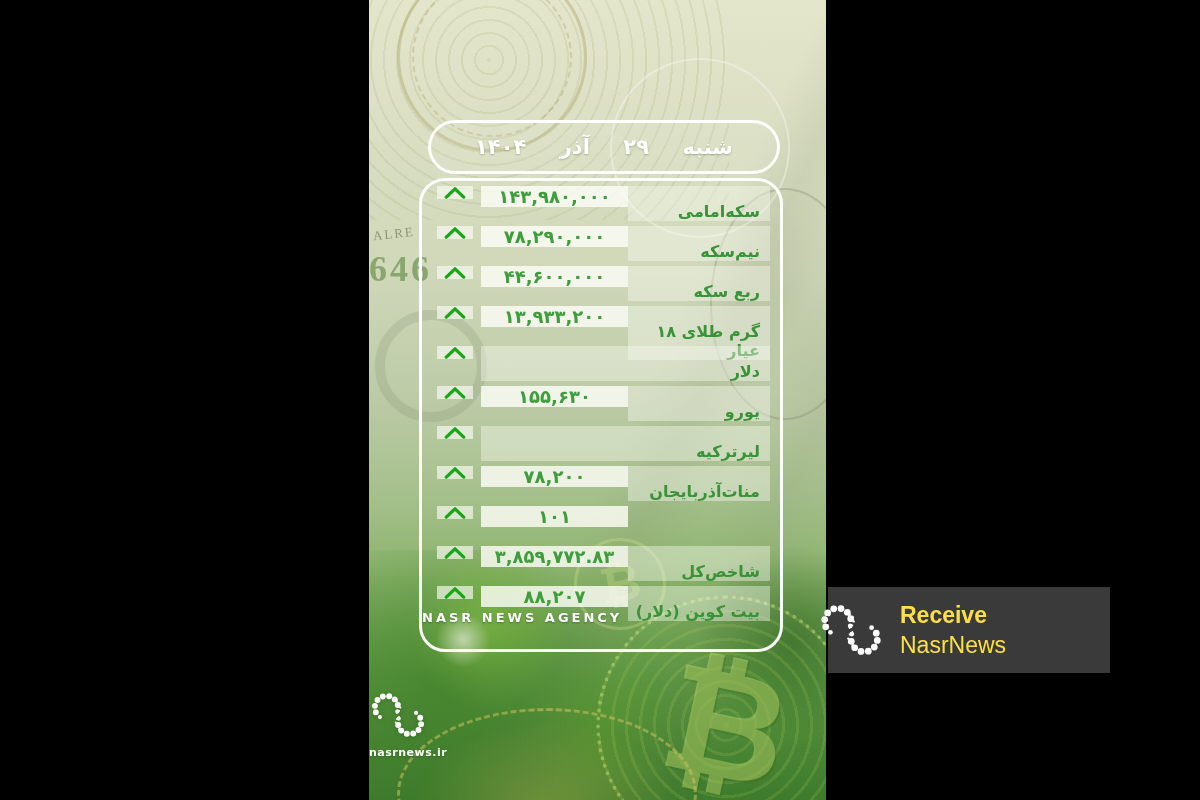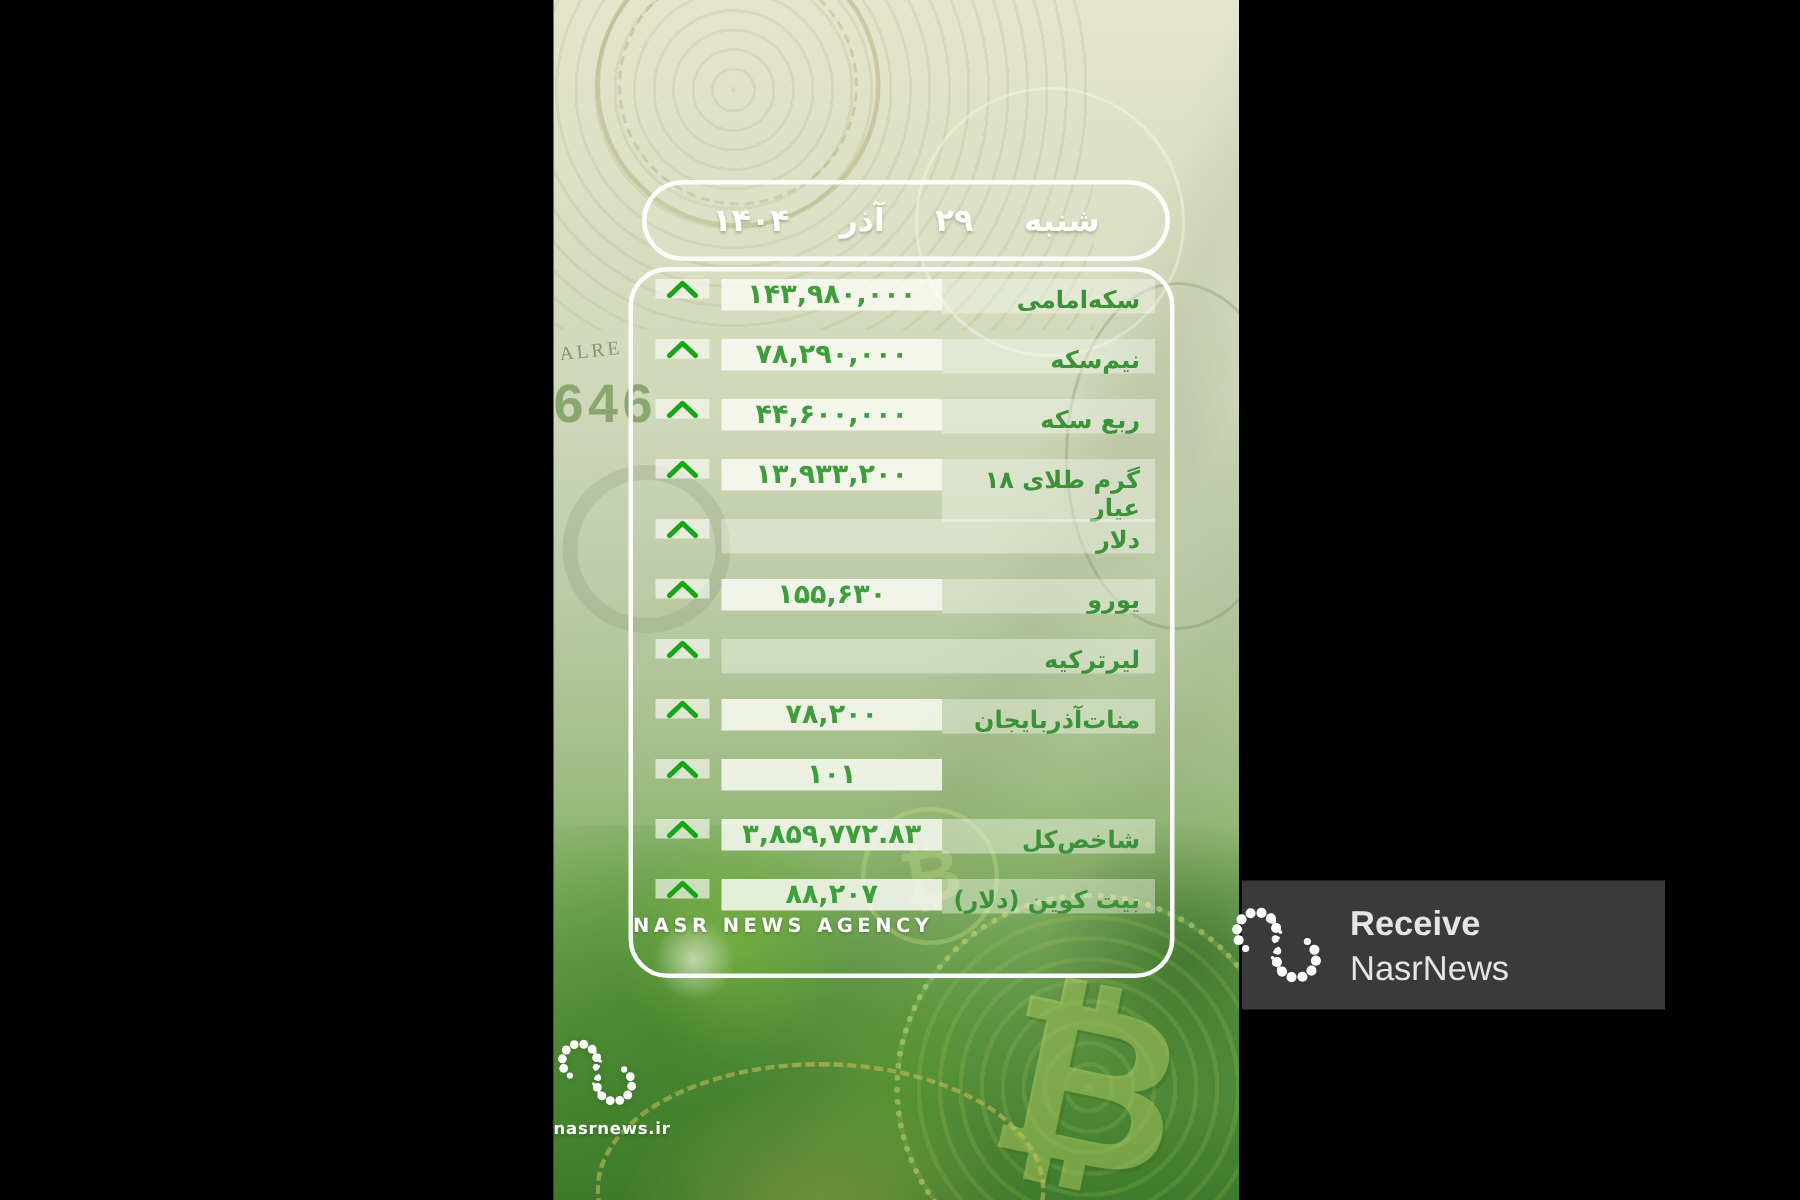--- a/index.html
+++ b/index.html
@@ -22,21 +22,21 @@
     background:repeating-radial-gradient(circle at 190px 150px,rgba(150,160,105,.20) 0 2px,transparent 2px 13px);}
   .coin-top{left:28px;top:-38px;width:190px;height:190px;border-radius:50%;
     border:3px solid rgba(172,166,108,.45);}
   .coin-top::after{content:"";position:absolute;inset:12px;border-radius:50%;
     border:2px dashed rgba(172,166,108,.38);}
   .seal-big{right:36px;top:58px;width:180px;height:180px;border-radius:50%;
     border:2px solid rgba(255,255,255,.35);}
   .diag-shade{inset:0;background:linear-gradient(115deg,transparent 55%,rgba(120,130,95,.12) 62%,transparent 70%,rgba(120,130,95,.10) 78%,transparent 86%);}
   .micro-text{left:4px;top:226px;font-family:"Liberation Serif",serif;font-size:13px;
     letter-spacing:2px;color:rgba(100,112,78,.65);transform:rotate(-6deg);}
-  .plate-number{left:0;top:248px;font-family:Liberation Sans, sans-serif;font-weight:bold;
+  .plate-number{left:0;top:248px;font-family:Liberation Serif, serif;font-weight:bold;
     font-size:36px;letter-spacing:3px;color:rgba(96,136,66,.62);}
   .seal-left{left:6px;top:310px;width:112px;height:112px;border-radius:50%;
     border:10px solid rgba(128,140,110,.22);}
   .portrait{right:-34px;top:188px;width:150px;height:232px;border-radius:50%;
     border:2px solid rgba(120,130,100,.30);
     background:radial-gradient(ellipse at 50% 45%,rgba(150,160,125,.18),transparent 65%);}
   .leaf-a{left:-50px;bottom:-70px;width:300px;height:320px;
     background:radial-gradient(circle at 42% 42%,rgba(72,140,44,.72),rgba(50,110,32,0) 66%);}
   .leaf-b{left:30px;bottom:80px;width:180px;height:180px;
     background:radial-gradient(circle,rgba(128,186,68,.85),transparent 62%);}
@@ -78,38 +78,38 @@
   .rows{position:absolute;left:15px;right:10px;top:5px;display:flex;flex-direction:column;gap:6px;}
   .row{height:34px;display:flex;align-items:flex-start;}
   .trend{width:36px;flex:0 0 36px;background:rgba(250,250,244,.66);margin-right:8px;
     display:flex;align-items:center;justify-content:center;}
   .trend svg{width:22px;height:13px;}
   .trend polyline{fill:none;stroke:var(--chev-green);stroke-width:3.6;stroke-linecap:round;stroke-linejoin:round;}
   .val{width:147px;flex:0 0 147px;background:rgba(252,252,246,.82);
     display:flex;align-items:center;justify-content:center;
     font-weight:bold;font-size:18px;color:var(--value-green);}
   .lab{flex:1;background:rgba(248,250,240,.42);direction:rtl;
-    display:flex;align-items:center;padding:4px 10px 0 4px;
+    display:flex;align-items:center;padding:16px 10px 0 4px;
     font-weight:bold;font-size:16px;color:var(--label-green);}
   .agency-line{
     position:absolute;left:0;right:0;bottom:24px;text-align:left;color:#fff;
     font-size:13px;font-weight:bold;letter-spacing:3px;
     text-shadow:0 1px 2px rgba(40,80,30,.5);
   }
 
   
   .bottom-logo{position:absolute;left:0;right:0;top:686px;display:flex;flex-direction:column;}
   .bottom-logo svg{width:58px;height:58px;fill:#fff;filter:drop-shadow(0 1px 2px rgba(40,80,30,.4));}
   .bottom-logo .site{margin-top:2px;color:#fff;font-size:11px;font-weight:bold;letter-spacing:.5px;
     text-shadow:0 1px 2px rgba(40,80,30,.5);}
 
   
   .chip{
     position:absolute;left:828px;top:587px;width:282px;height:86px;background:#3a3a3a;
-    display:flex;align-items:center;font-family:"Liberation Sans",sans-serif;color:#e5e5e5;
+    display:flex;align-items:center;font-family:"Liberation Sans",sans-serif;color:#fde047;
   }
   .chip svg{width:66px;height:66px;fill:#fff;margin-left:-10px;flex:0 0 66px;}
   .chip .txt{margin-left:16px;line-height:30px;font-size:23px;}
   .chip .l1{font-weight:bold;}
   .chip .l2{font-weight:400;}
 </style>
 </head>
 <body style="--label-green: #3a9338; --value-green: #3f9e3c; --chev-green: #16a716; background: rgb(0, 0, 0);">
 
 <div class="stage">

